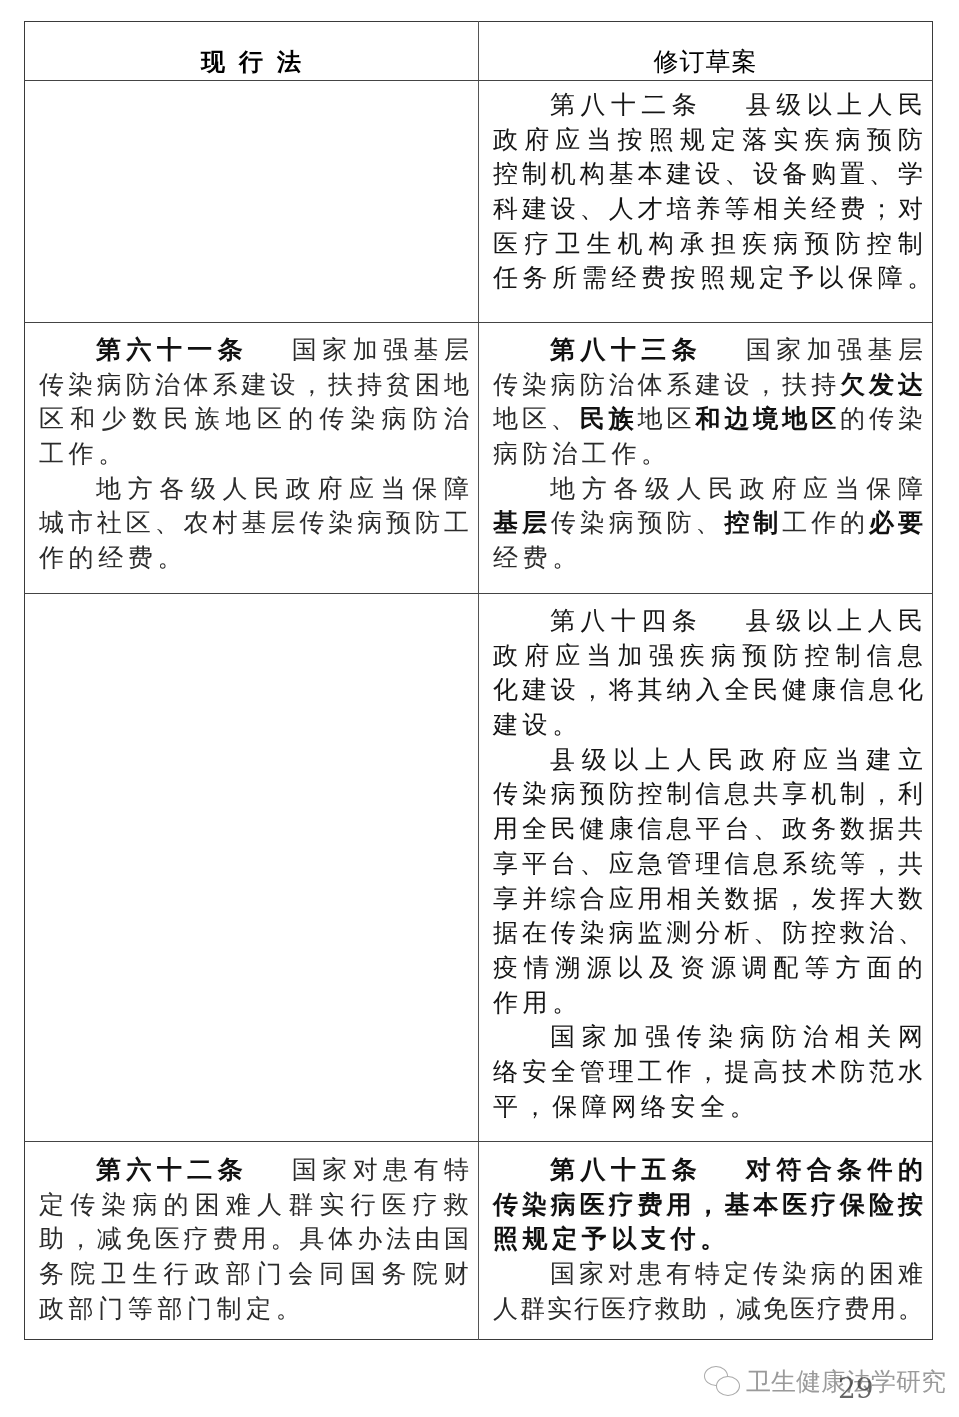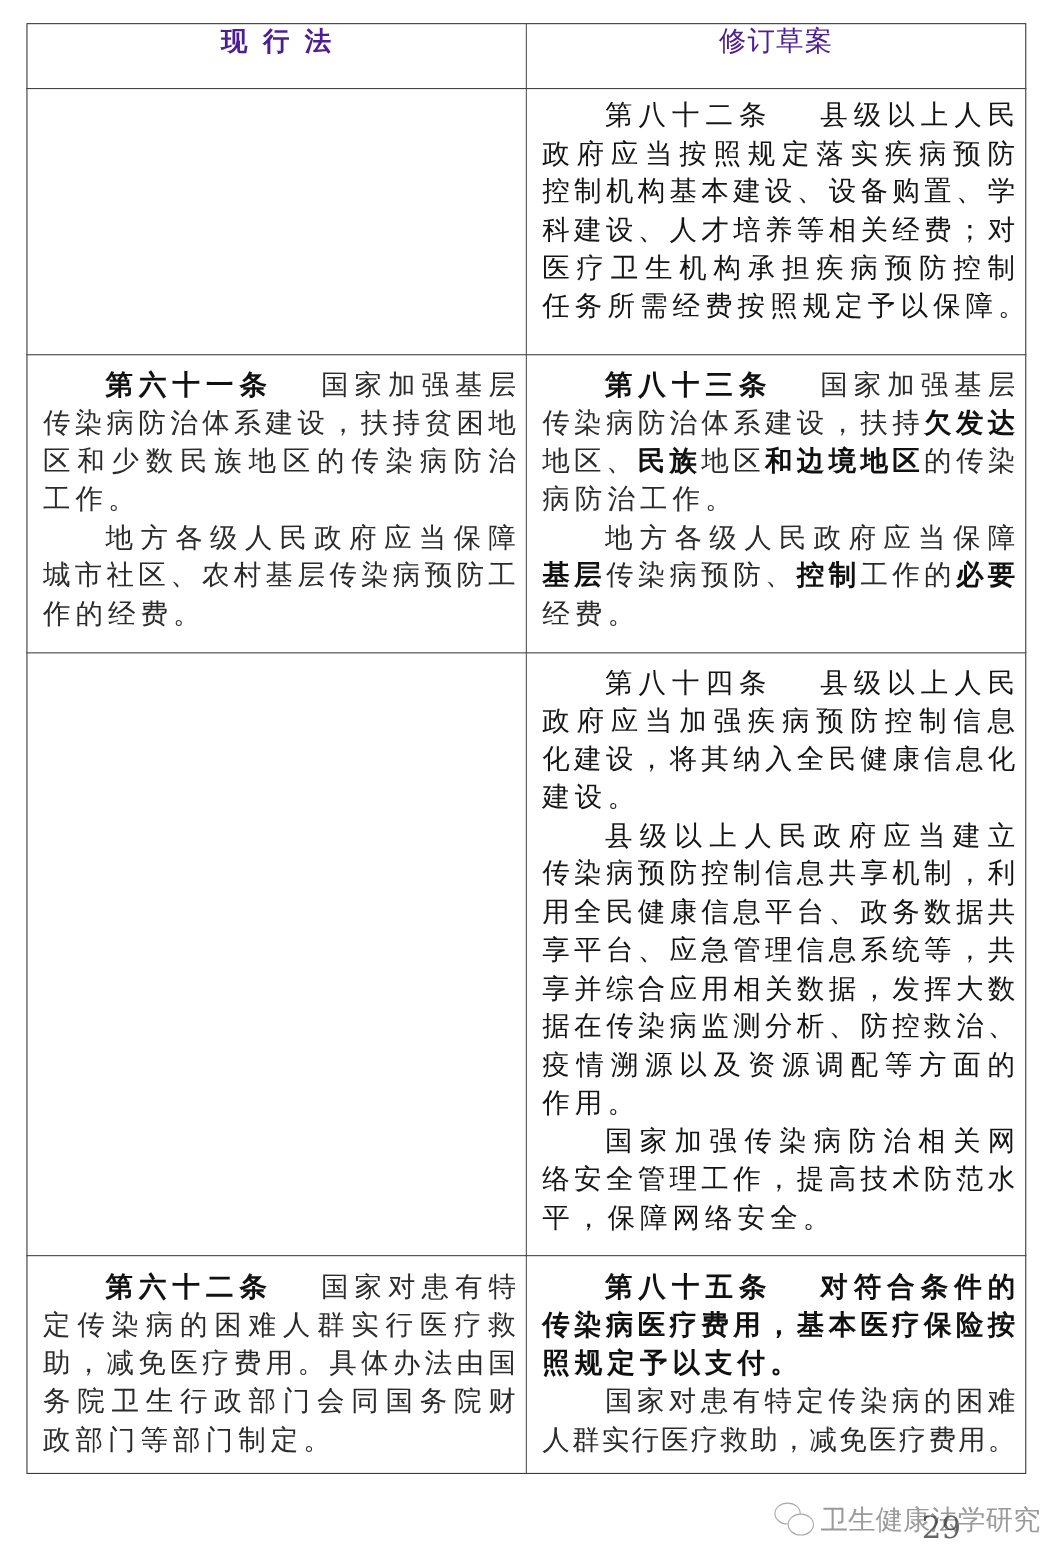--- a/index.html
+++ b/index.html
@@ -2,22 +2,22 @@
 <html><head>
 <meta charset="utf-8">
 <style>
   html, body { margin: 0; padding: 0; background: #ffffff; }
   body { width: 959px; height: 1417px; position: relative; overflow: hidden;
          font-family: "DejaVu Sans", "Liberation Sans", sans-serif; color: #1a1a1a; }
   .table { position: absolute; left: 24px; top: 21px; width: 909px; height: 1319px;
            border: 1.6px solid #3a3a3a; box-sizing: border-box; }
   .vline { position: absolute; left: 478px; top: 21px; width: 1.2px; height: 1319px; background: #555; }
   .hline { position: absolute; left: 24px; width: 909px; height: 1.4px; background: #444; }
-  .hdr { position: absolute; top: 7px; height: 59px; display: flex; align-items: center; justify-content: center;
-         font-size: 24px; font-weight: bold; color: #4c1d95; }
+  .hdr { position: absolute; top: 32px; height: 59px; display: flex; align-items: center; justify-content: center;
+         font-size: 24px; font-weight: bold; color: #000000; }
   .hdr.left { left: 24px; width: 454px; letter-spacing: 14px; padding-left: 14px; box-sizing: border-box; }
   .hdr.right { left: 478px; width: 455px; letter-spacing: 1px; font-weight: normal; font-size: 25px; }
   .cell { position: absolute; width: 430px; }
   .cell.left { left: 39px; }
   .cell.right { left: 493px; }
   .line { height: 34.7px; line-height: 34.7px; font-size: 25px; white-space: nowrap;
           display: flex; justify-content: space-between; }
   .line.last { justify-content: flex-start; }
   .line.indent { padding-left: 57px; }
   .ch { display: inline-block; }

